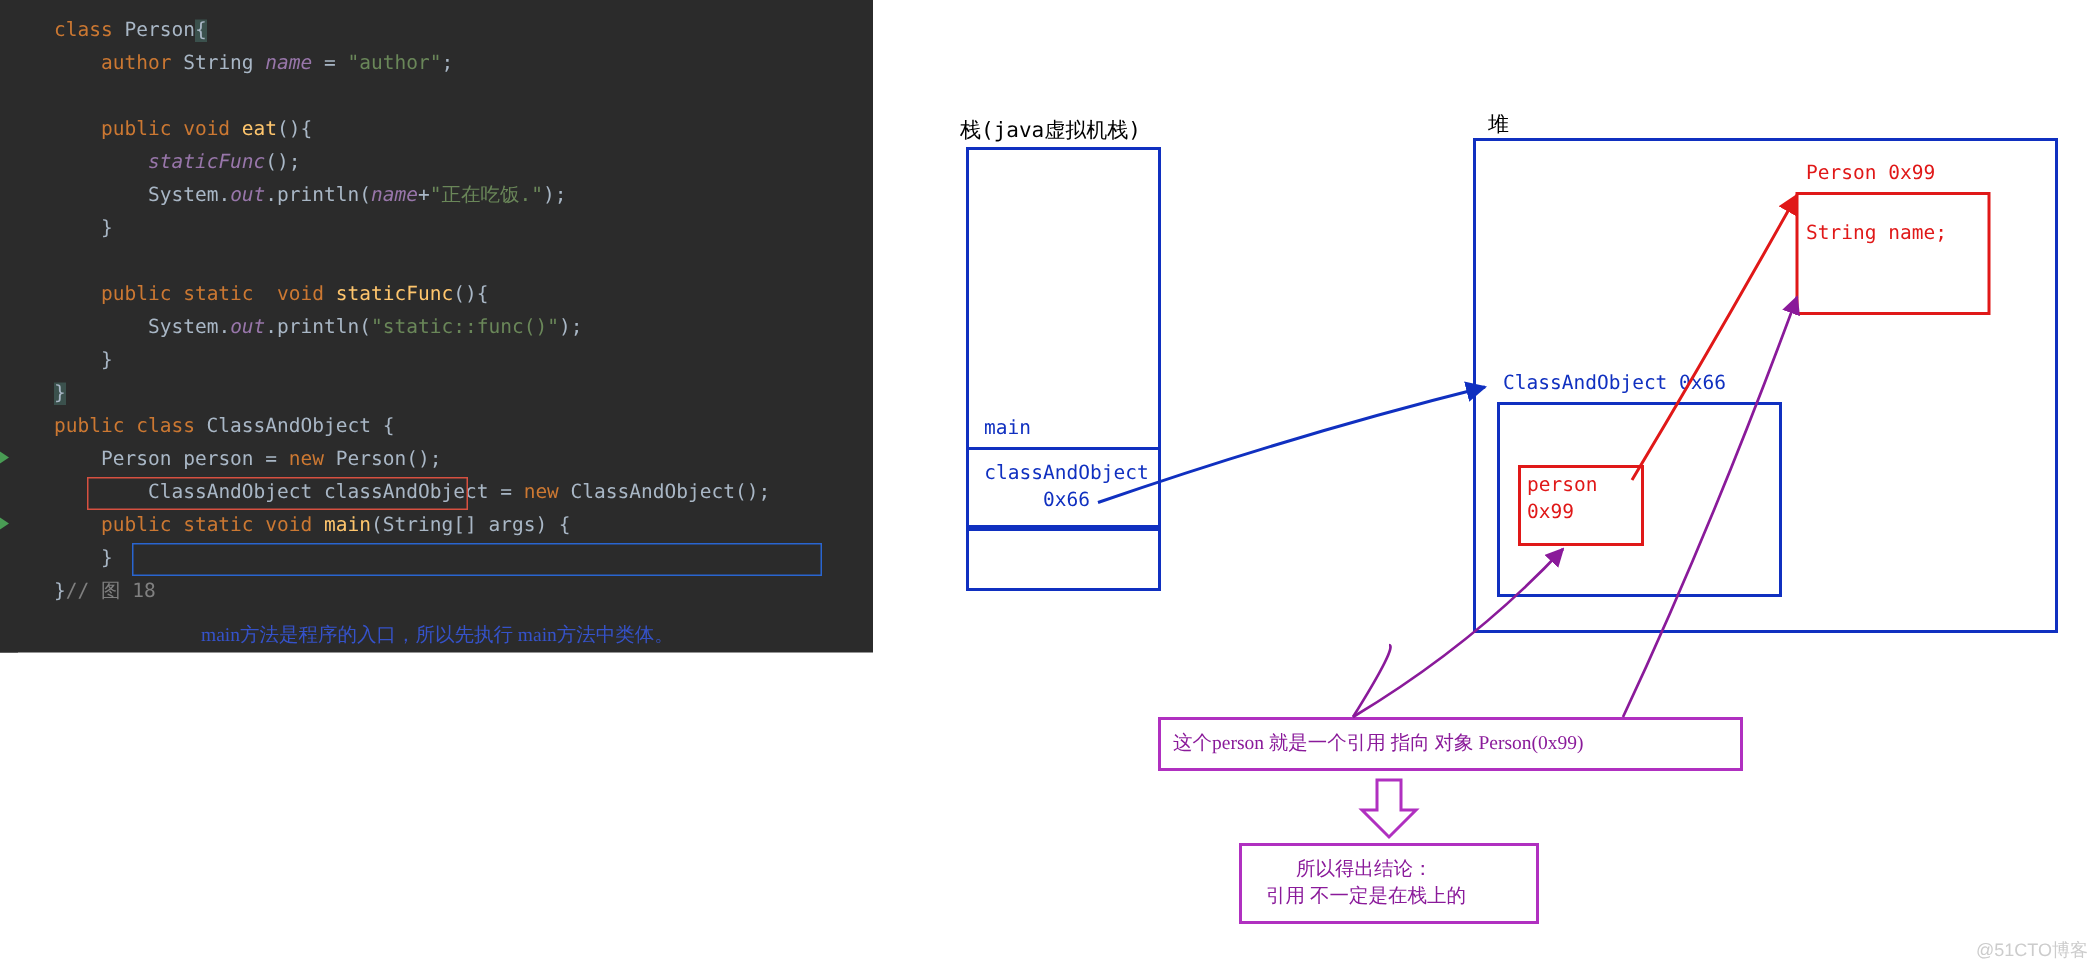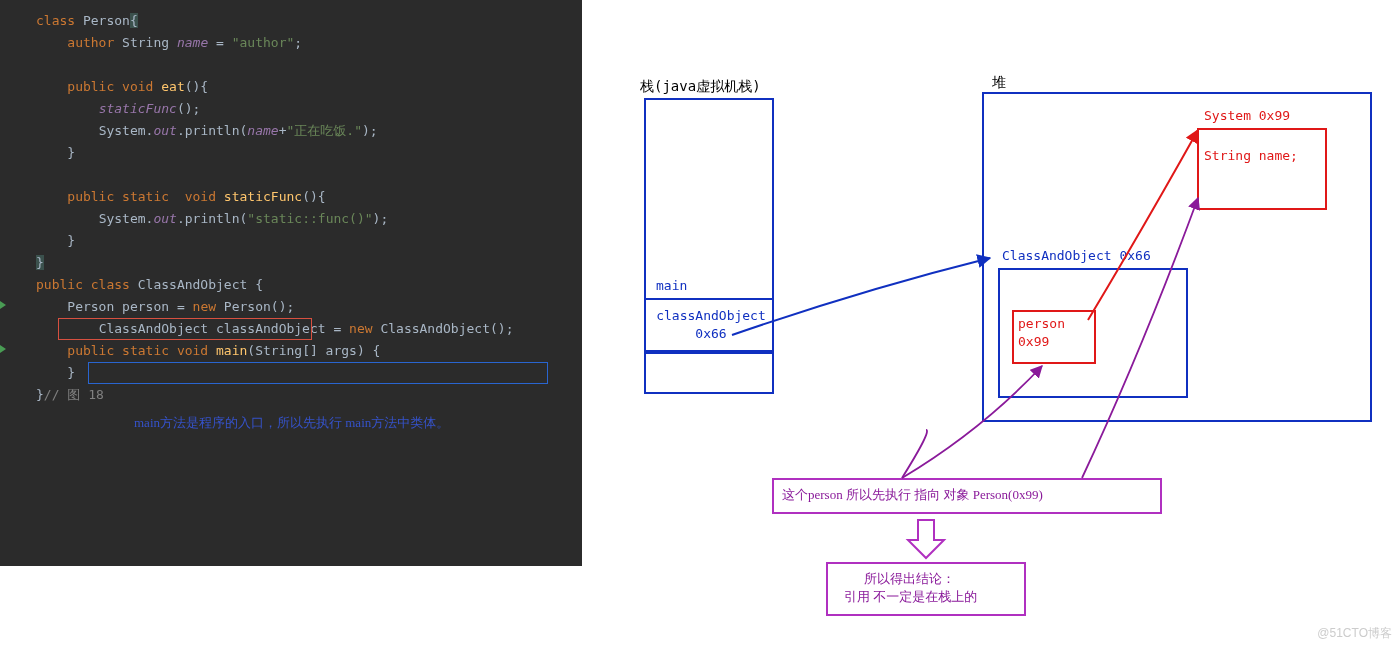--- a/index.html
+++ b/index.html
@@ -8,21 +8,21 @@
     height: 646px;
     background: #fff;
     font-family: "Consolas", "Monaco", monospace;
     position: relative;
     overflow: hidden;
   }
   .code-editor {
     position: absolute;
     left: 0; top: 0;
     width: 582px;
-    height: 566px;
+    height: 435px;
     background: #2b2b2b;
     color: #a9b7c6;
     font-size: 13px;
     line-height: 22px;
     padding: 10px 0 6px 12px;
   }
   .gutter {
     position: absolute;
     left: 0; top: 0; bottom: 0;
     width: 12px;
@@ -128,32 +128,32 @@
   <div class="d-box blue" style="left:62px; top:298px; width:130px; height:54px; border-top-width:2px;"></div>
   <div class="d-text blue" style="left:74px; top:278px; width:60px; text-align:left;">main</div>
   <div class="d-text blue" style="left:70px; top:308px; width:118px;">classAndObject</div>
   <div class="d-text blue" style="left:70px; top:326px; width:118px;">0x66</div>
 
   <div class="d-box blue" style="left:62px; top:352px; width:130px; height:0; border:none; border-top:2px solid #1030c0;"></div>
 
   <div class="d-box blue" style="left:400px; top:92px; width:390px; height:330px;"></div>
 
   <div class="d-box red" style="left:615px; top:128px; width:130px; height:82px;"></div>
-  <div class="d-text red" style="left:622px; top:108px; width:120px; text-align:left;">System 0x99</div>
+  <div class="d-text red" style="left:622px; top:108px; width:120px; text-align:left;">Person 0x99</div>
   <div class="d-text red" style="left:622px; top:148px; width:120px; text-align:left;">String name;</div>
 
   <div class="d-box blue" style="left:416px; top:268px; width:190px; height:130px;"></div>
   <div class="d-text blue" style="left:420px; top:248px; width:190px; text-align:left;">ClassAndObject 0x66</div>
 
   <div class="d-box red" style="left:430px; top:310px; width:84px; height:54px;"></div>
   <div class="d-text red" style="left:436px; top:316px; width:70px; text-align:left;">person</div>
   <div class="d-text red" style="left:436px; top:334px; width:70px; text-align:left;">0x99</div>
 
   <div class="d-box purple-box" style="left:190px; top:478px; width:390px; height:36px;"></div>
-  <div class="d-text purple" style="left:200px; top:486px; width:370px; text-align:left; font-family:'SimSun',serif;">这个person 所以先执行 指向 对象 Person(0x99)</div>
+  <div class="d-text purple" style="left:200px; top:486px; width:370px; text-align:left; font-family:'SimSun',serif;">这个person 就是一个引用 指向 对象 Person(0x99)</div>
 
   <div class="d-box purple-box" style="left:244px; top:562px; width:200px; height:54px;"></div>
   <div class="d-text purple" style="left:262px; top:570px; width:170px; text-align:left; font-family:'SimSun',serif;margin-left:20px;">所以得出结论：</div>
   <div class="d-text purple" style="left:262px; top:588px; width:170px; text-align:left; font-family:'SimSun',serif;">引用 不一定是在栈上的</div>
 
   <svg class="overlay" viewBox="0 0 818 646">
     <defs>
       <marker id="ah-blue" viewBox="0 0 10 10" refX="9" refY="5" markerWidth="7" markerHeight="7" orient="auto">
         <path d="M0,0 L10,5 L0,10 z" fill="#1030c0"></path>
       </marker>

